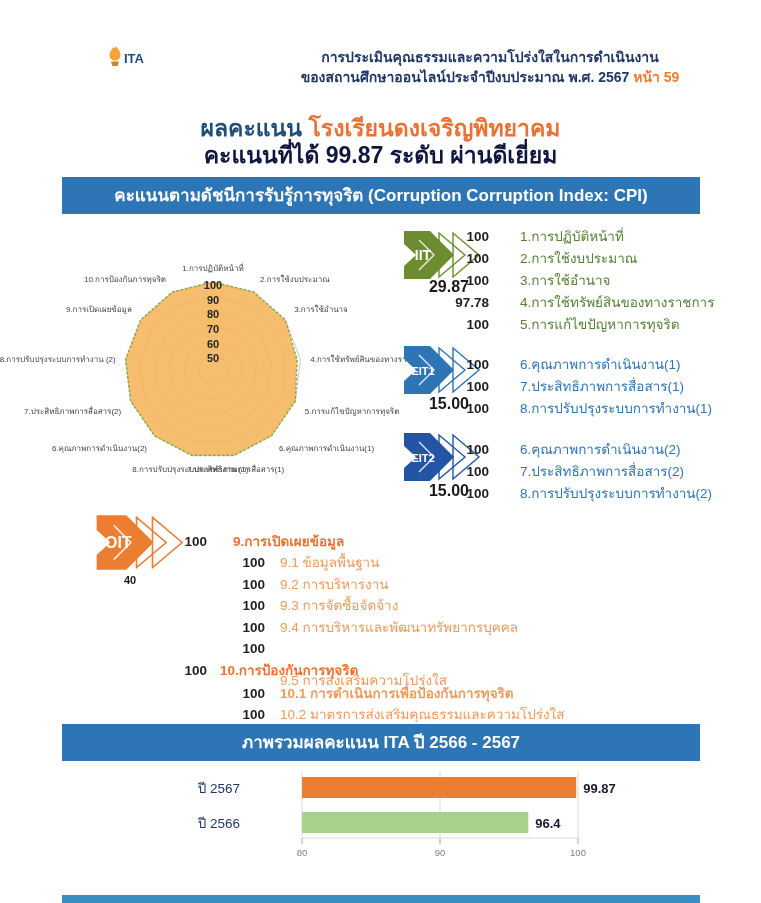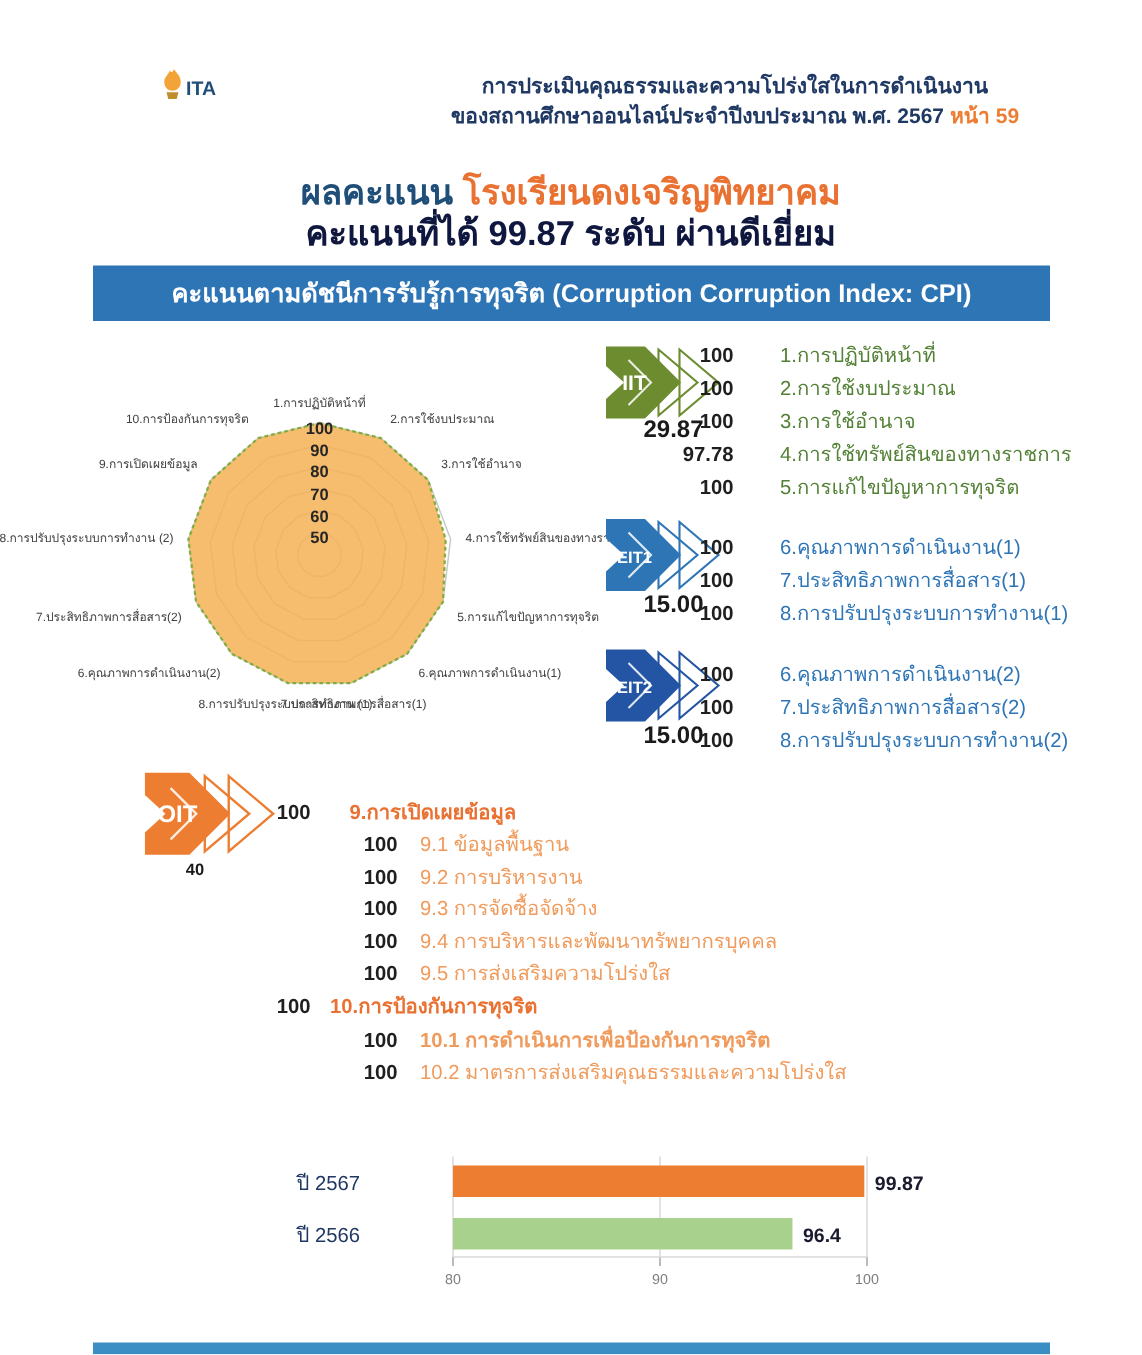--- a/index.html
+++ b/index.html
@@ -170,36 +170,37 @@
       <div class="oit-row" style="top: 597px;">
         <span class="oit-val" style="left: 223px;">100</span>
         <span class="oit-lab" style="left: 280px;">9.3 การจัดซื้อจัดจ้าง</span>
       </div>
       <div class="oit-row" style="top: 618.5px;">
         <span class="oit-val" style="left: 223px;">100</span>
         <span class="oit-lab" style="left: 280px;">9.4 การบริหารและพัฒนาทรัพยากรบุคคล</span>
       </div>
       <div class="oit-row" style="top: 640px;">
         <span class="oit-val" style="left: 223px;">100</span>
-        <span class="oit-lab" style="left: 280px;">9.5 การส่งเสริมความโปร่งใส</span>
+        <span class="oit-lab" style="left: 280px; margin-top: 32px;">9.5 การส่งเสริมความโปร่งใส</span>
       </div>
       <div class="oit-row oit-head" style="top: 662px;">
         <span class="oit-val" style="left: 165px;">100</span>
         <span class="oit-lab" style="left: 220px;">10.การป้องกันการทุจริต</span>
       </div>
       <div class="oit-row" style="top: 684.5px;">
         <span class="oit-val" style="left: 223px;">100</span>
         <span class="oit-lab" style="left: 280px; font-weight: bold;">10.1 การดำเนินการเพื่อป้องกันการทุจริต</span>
       </div>
       <div class="oit-row" style="top: 706px;">
         <span class="oit-val" style="left: 223px;">100</span>
         <span class="oit-lab" style="left: 280px;">10.2 มาตรการส่งเสริมคุณธรรมและความโปร่งใส</span>
       </div>
     </div>
 
+  <div class="banner" style="top:724px">ภาพรวมผลคะแนน  ITA ปี 2566 - 2567</div>
 
   <svg id="bar-svg" viewBox="0 0 470 100">
       <line x1="122.0" y1="3" x2="122.0" y2="70" stroke="#d9d9d9" stroke-width="1"></line>
       <line x1="122.0" y1="70" x2="122.0" y2="76" stroke="#a6a6a6" stroke-width="1"></line>
       <text x="122.0" y="88" text-anchor="middle" font-size="9.5" fill="#7f7f7f">80</text>
       <line x1="260.0" y1="3" x2="260.0" y2="70" stroke="#d9d9d9" stroke-width="1"></line>
       <line x1="260.0" y1="70" x2="260.0" y2="76" stroke="#a6a6a6" stroke-width="1"></line>
       <text x="260.0" y="88" text-anchor="middle" font-size="9.5" fill="#7f7f7f">90</text>
       <line x1="398.0" y1="3" x2="398.0" y2="70" stroke="#d9d9d9" stroke-width="1"></line>
       <line x1="398.0" y1="70" x2="398.0" y2="76" stroke="#a6a6a6" stroke-width="1"></line>

